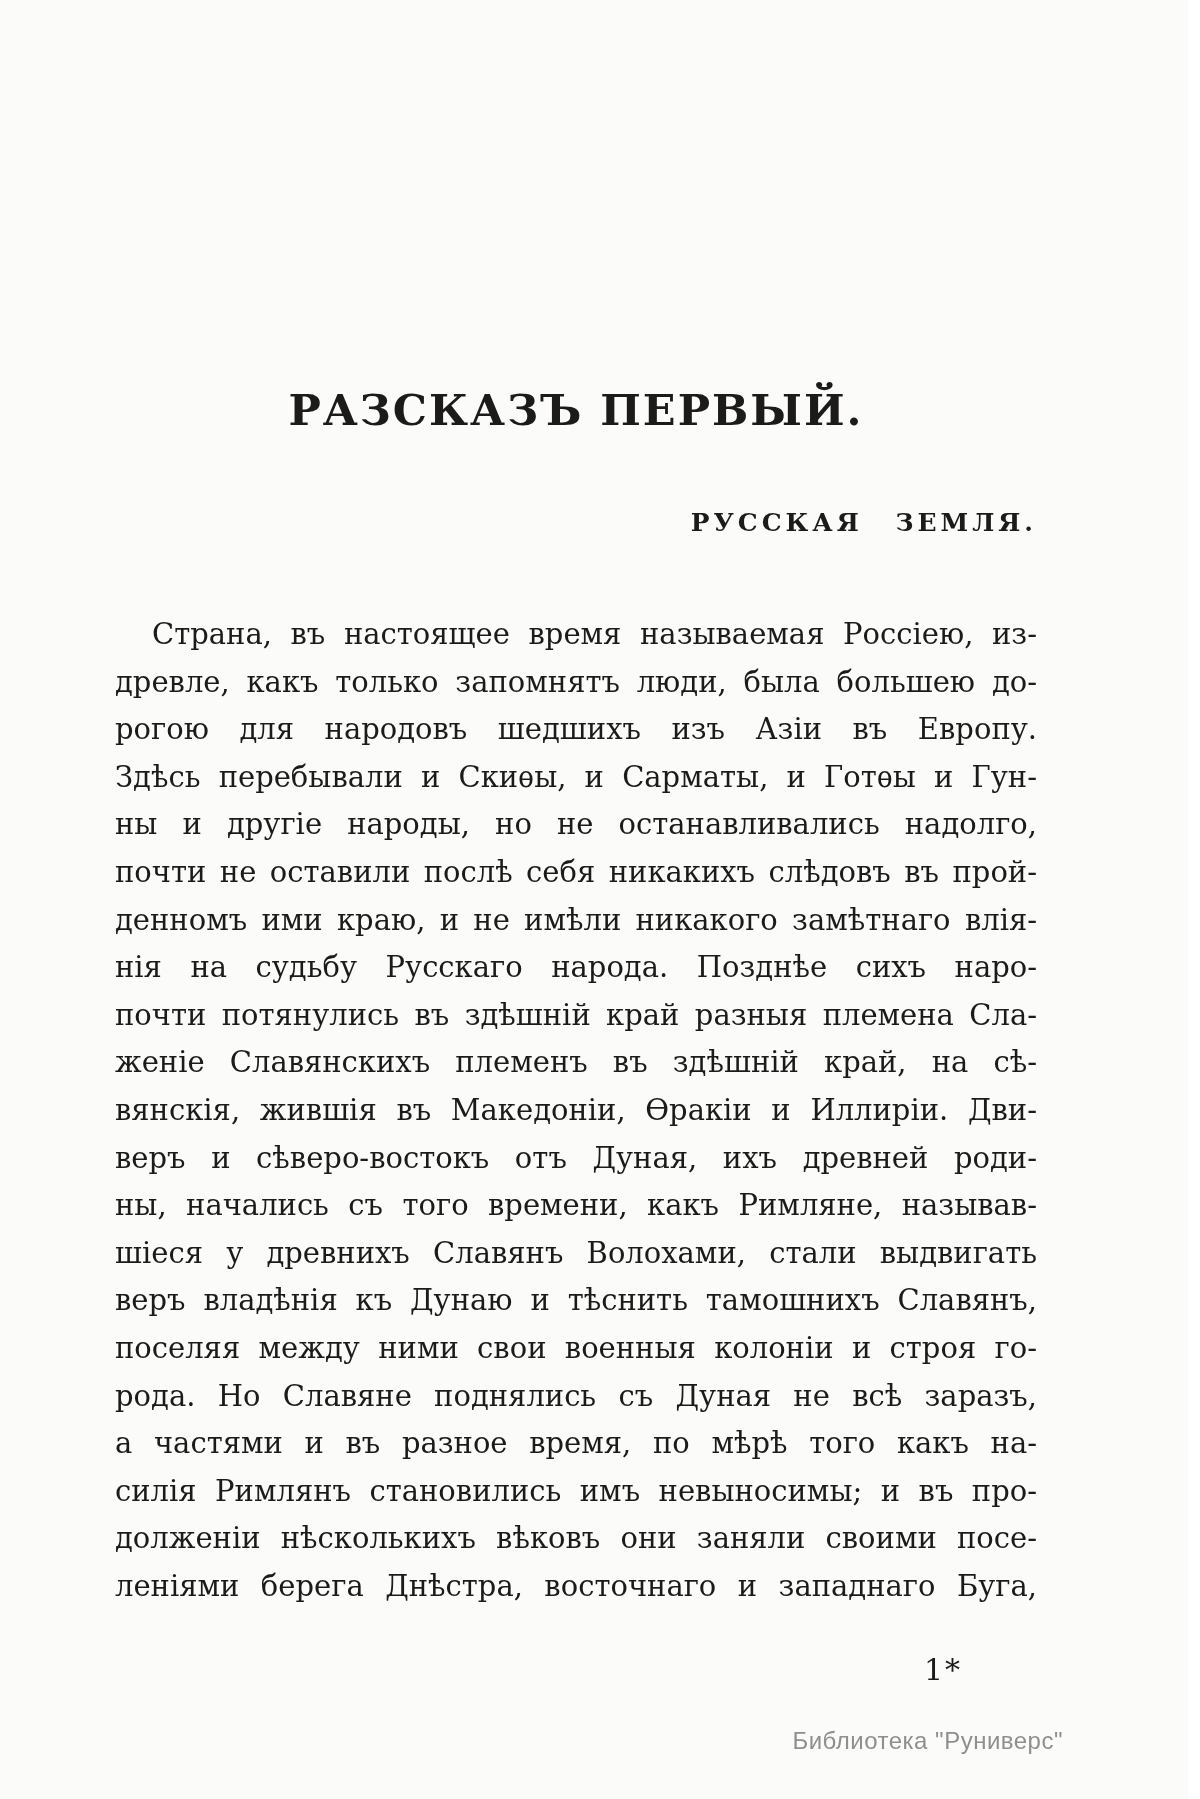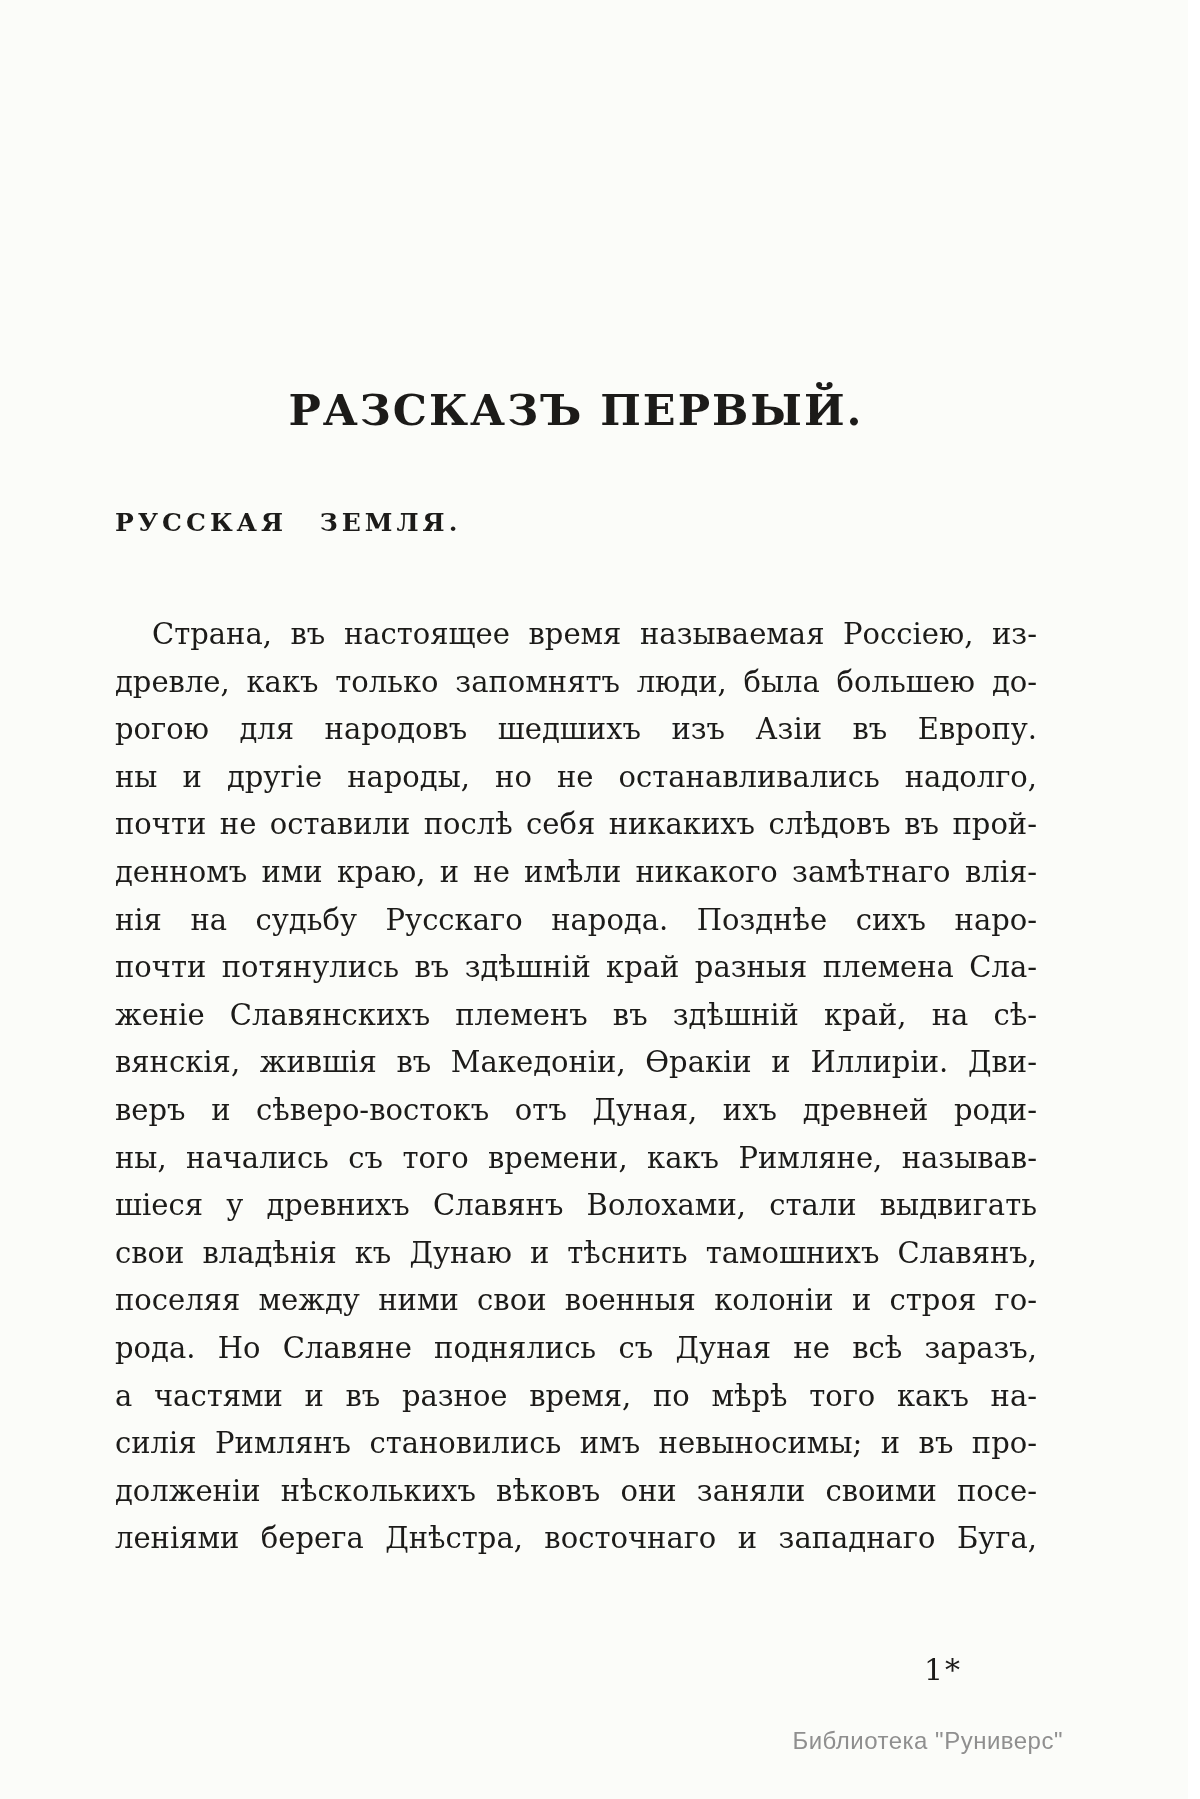--- a/index.html
+++ b/index.html
@@ -27,21 +27,21 @@
     letter-spacing: 2px;
     line-height: 48px;
     white-space: nowrap;
   }
   .section-subtitle {
     position: absolute;
     top: 506px;
     left: 115px;
     width: 922px;
     margin: 0;
-    text-align: left;
+    text-align: right;
     font-size: 25px;
     font-weight: 700;
     letter-spacing: 4px;
     word-spacing: 20px;
     line-height: 34px;
     white-space: nowrap;
   }
   .body-text {
     position: absolute;
     top: 611px;
@@ -85,31 +85,32 @@
 <div class="page">
 
   <h1 class="chapter-title">РАЗСКАЗЪ ПЕРВЫЙ.</h1>
 
   <h2 class="section-subtitle">РУССКАЯ ЗЕМЛЯ.</h2>
 
   <div class="body-text">
     <div class="body-line indent">Страна, въ настоящее время называемая Россіею, из-</div>
     <div class="body-line">древле, какъ только запомнятъ люди, была большею до-</div>
     <div class="body-line">рогою для народовъ шедшихъ изъ Азіи въ Европу.</div>
+    <div class="body-line">Здѣсь перебывали и Скиѳы, и Сарматы, и Готѳы и Гун-</div>
     <div class="body-line">ны и другіе народы, но не останавливались надолго,</div>
     <div class="body-line">почти не оставили послѣ себя никакихъ слѣдовъ въ прой-</div>
     <div class="body-line">денномъ ими краю, и не имѣли никакого замѣтнаго влія-</div>
     <div class="body-line">нія на судьбу Русскаго народа. Позднѣе сихъ наро-</div>
     <div class="body-line">почти потянулись въ здѣшній край разныя племена Сла-</div>
     <div class="body-line">женіе Славянскихъ племенъ въ здѣшній край, на сѣ-</div>
     <div class="body-line">вянскія, жившія въ Македоніи, Ѳракіи и Иллиріи. Дви-</div>
     <div class="body-line">веръ и сѣверо-востокъ отъ Дуная, ихъ древней роди-</div>
     <div class="body-line">ны, начались съ того времени, какъ Римляне, называв-</div>
     <div class="body-line">шіеся у древнихъ Славянъ Волохами, стали выдвигать</div>
-    <div class="body-line">свои владѣнія къ Дунаю и тѣснить тамошнихъ Славянъ,</div>
+    <div class="body-line">веръ владѣнія къ Дунаю и тѣснить тамошнихъ Славянъ,</div>
     <div class="body-line">поселяя между ними свои военныя колоніи и строя го-</div>
     <div class="body-line">рода. Но Славяне поднялись съ Дуная не всѣ заразъ,</div>
     <div class="body-line">а частями и въ разное время, по мѣрѣ того какъ на-</div>
     <div class="body-line">силія Римлянъ становились имъ невыносимы; и въ про-</div>
     <div class="body-line">долженіи нѣсколькихъ вѣковъ они заняли своими посе-</div>
     <div class="body-line">леніями берега Днѣстра, восточнаго и западнаго Буга,</div>
   </div>
 
   <div class="signature-mark">1*</div>
 

